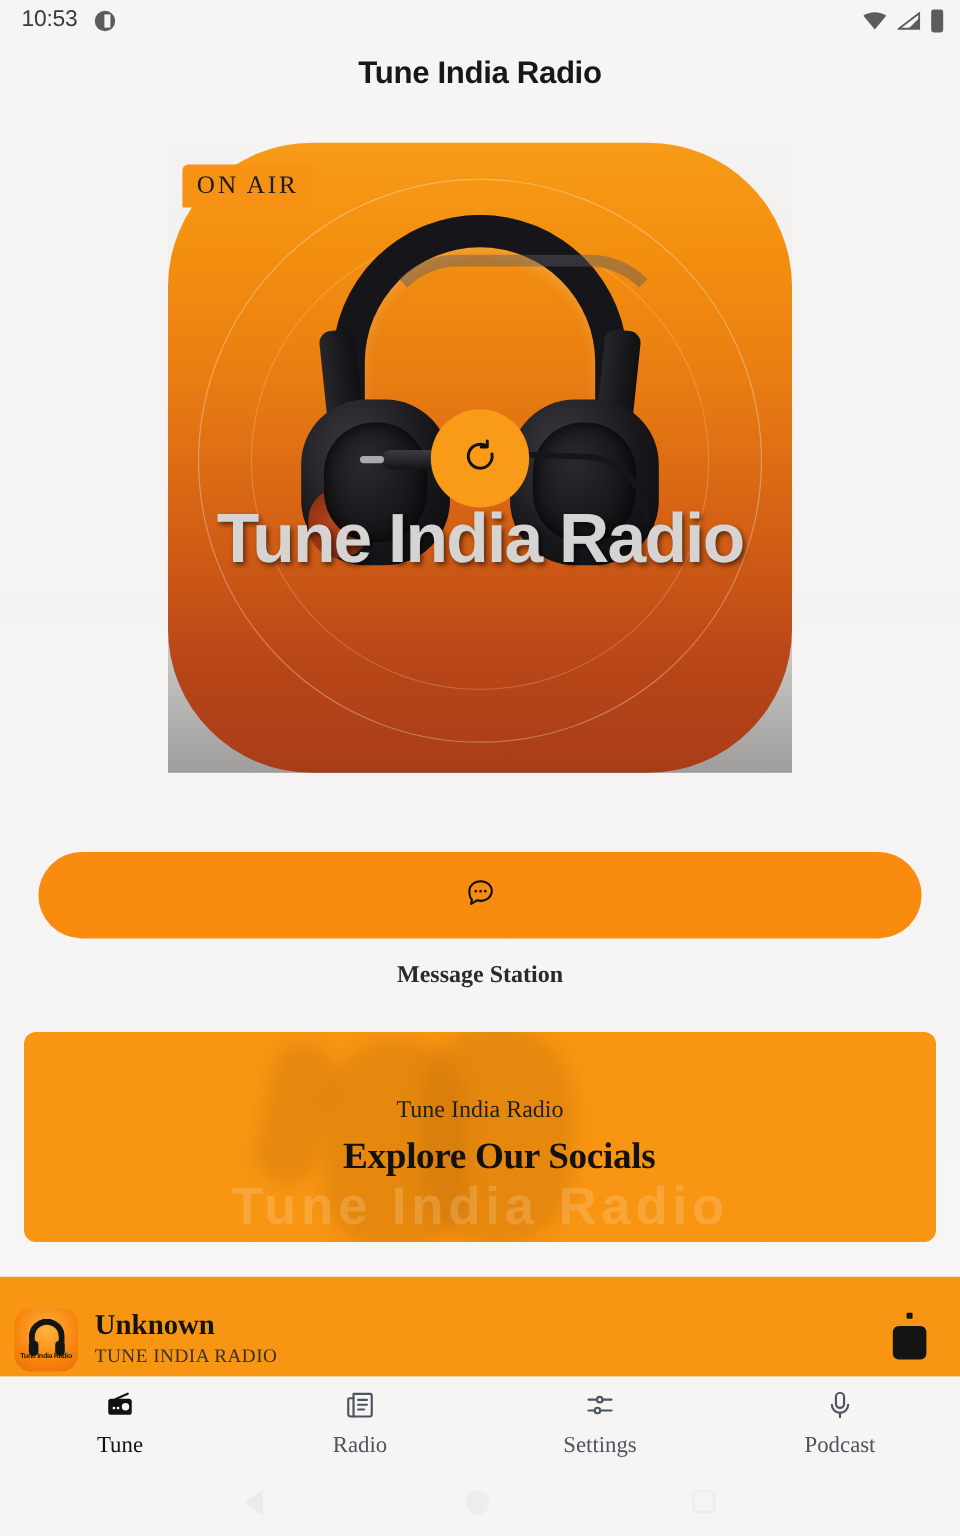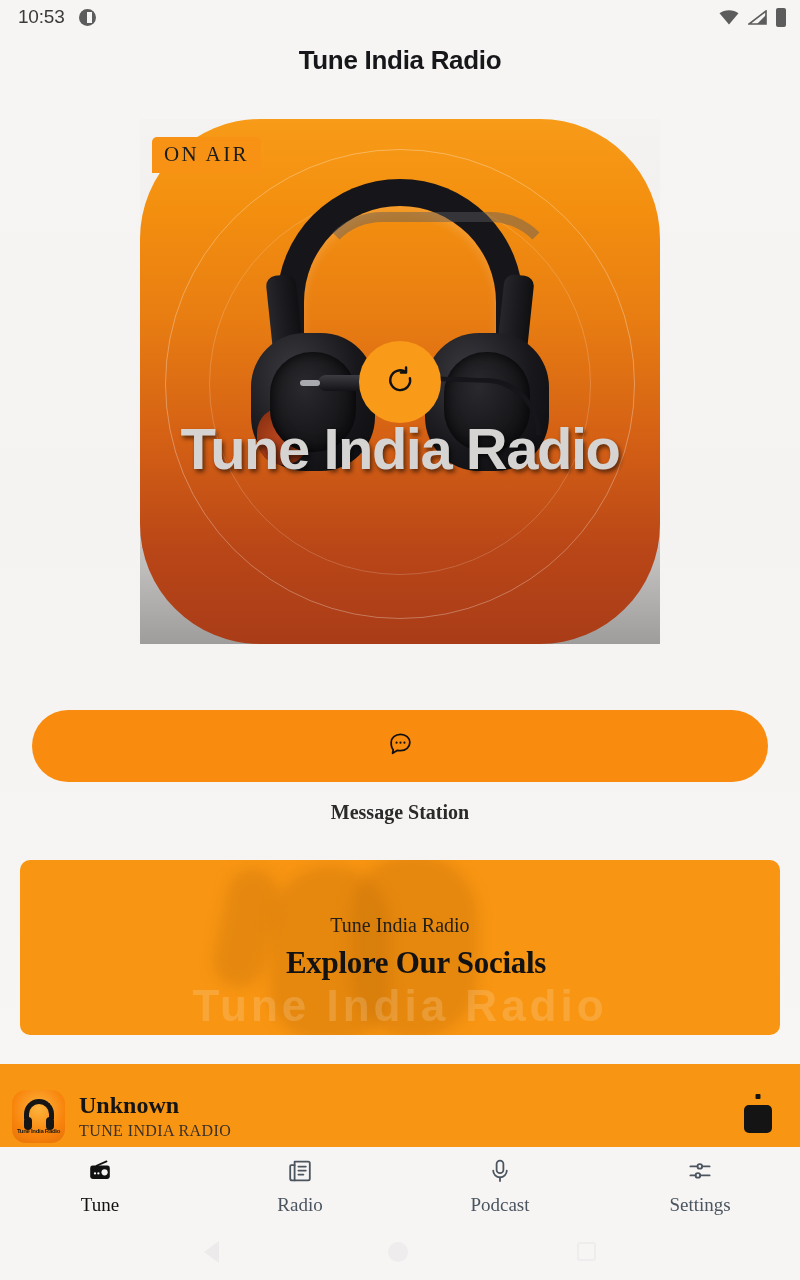--- a/index.html
+++ b/index.html
@@ -662,42 +662,42 @@
         <path d="M11.4 8.6h7.4"></path>
         <path d="M11.4 12.6h7.4"></path>
         <path d="M11.4 16.6h5"></path>
       </svg>
     </span>
     <span class="tab-label">Radio</span>
   </div>
 
   <div class="tab">
     <span class="tab-icon">
-      <svg viewBox="0 0 26 26" width="26" height="26" fill="none" stroke="#4b5560" stroke-width="1.8" stroke-linecap="round" stroke-linejoin="round">
-        <rect x="9.6" y="2.6" width="6.8" height="12.6" rx="3.4"></rect>
-        <path d="M6.2 12.6a6.8 6.8 0 0 0 13.6 0"></path>
-        <path d="M13 19.4v3.6"></path>
-      </svg>
-    </span>
-    <span class="tab-label">Podcast</span>
-  </div>
-
-  <div class="tab">
-    <span class="tab-icon">
       <svg viewBox="0 0 26 26" width="26" height="26" fill="none" stroke="#4b5560" stroke-width="1.8" stroke-linecap="round">
         <path d="M3.4 8.4h7.1"></path>
           <path d="M15 8.4h7.6"></path>
         <circle cx="12.8" cy="8.4" r="2.3"></circle>
         <path d="M3.4 17.4h5.2"></path>
           <path d="M13.1 17.4h9.5"></path>
         <circle cx="10.9" cy="17.4" r="2.3"></circle>
       </svg>
     </span>
     <span class="tab-label">Settings</span>
   </div>
 
+  <div class="tab">
+    <span class="tab-icon">
+      <svg viewBox="0 0 26 26" width="26" height="26" fill="none" stroke="#4b5560" stroke-width="1.8" stroke-linecap="round" stroke-linejoin="round">
+        <rect x="9.6" y="2.6" width="6.8" height="12.6" rx="3.4"></rect>
+        <path d="M6.2 12.6a6.8 6.8 0 0 0 13.6 0"></path>
+        <path d="M13 19.4v3.6"></path>
+      </svg>
+    </span>
+    <span class="tab-label">Podcast</span>
+  </div>
+
 </div>
 
 <div class="android-nav">
   <span class="nav-back"></span>
   <span class="nav-home"></span>
   <span class="nav-recents"></span>
 </div>
 
 </body></html>

